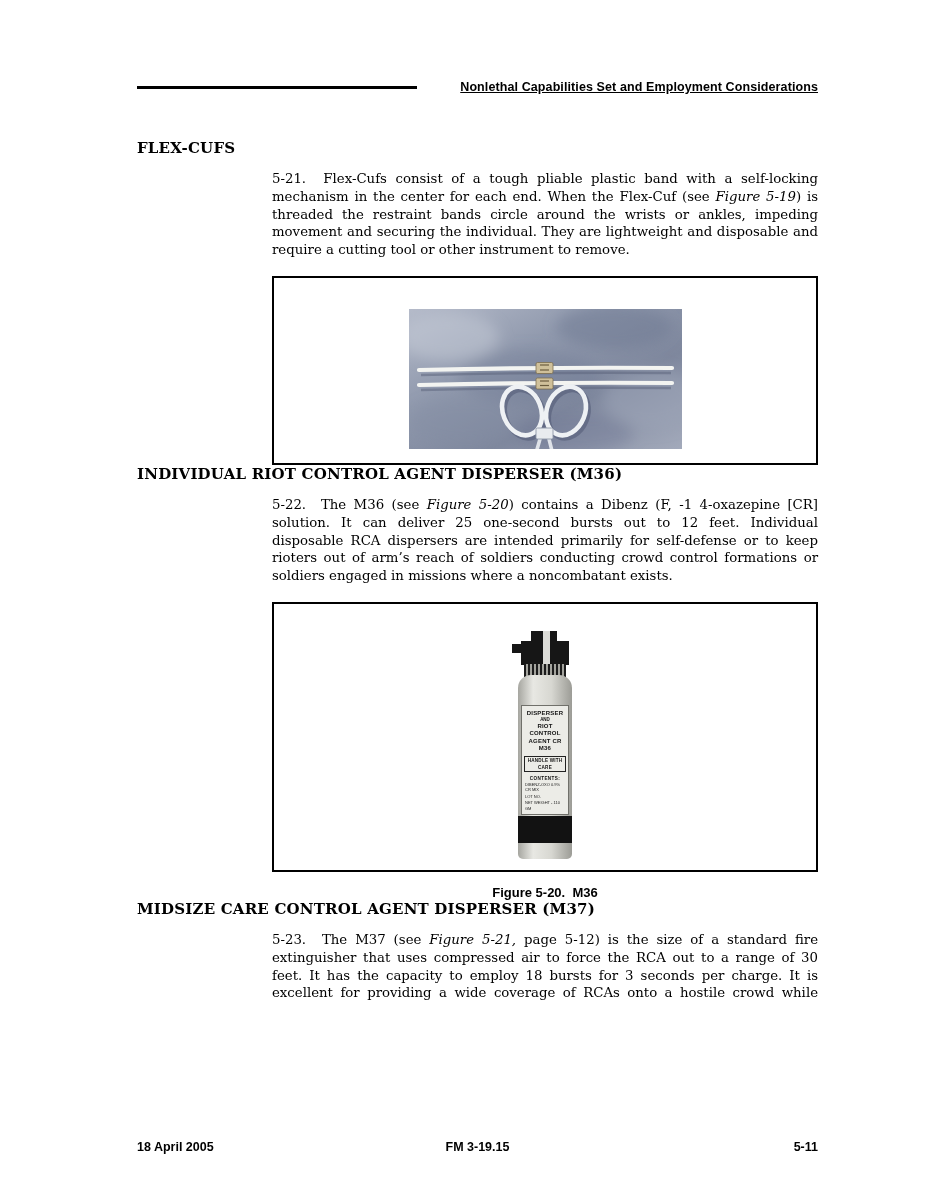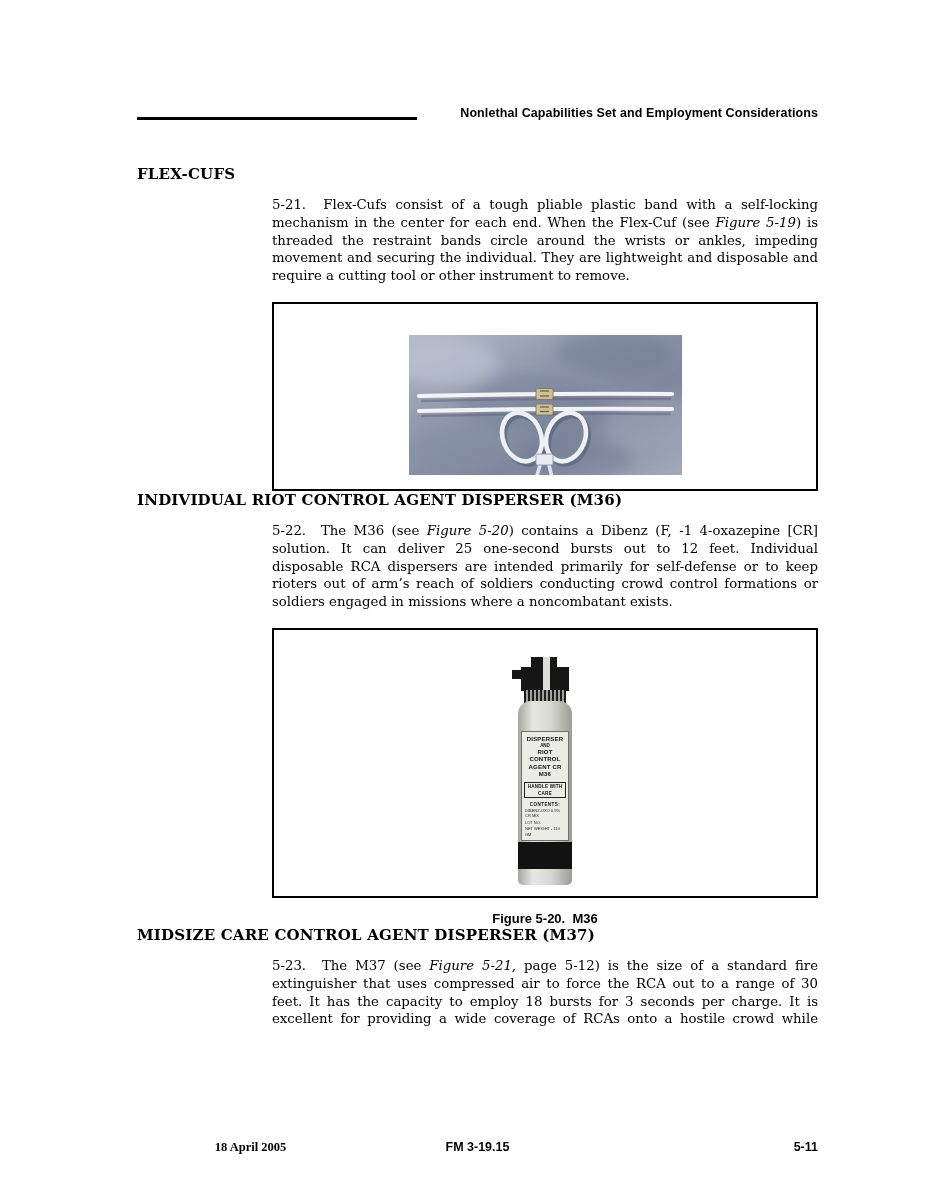--- a/index.html
+++ b/index.html
@@ -12,23 +12,24 @@
     color: #000;
   }
   .content {
     position: absolute;
     left: 137px;
     top: 0;
     width: 681px;
   }
   
   .header {
-    margin-top: 106px;
+    margin-top: 80px;
     display: flex;
-    align-items: flex-end;
+    align-items: center;
+    text-decoration: underline;
   }
   .header-rule {
     width: 280px;
     height: 3px;
     background: #000;
     margin-right: 14px;
     flex: 0 0 auto;
   }
   .header-title {
     flex: 1;
@@ -107,21 +108,21 @@
   .lbl-fine { font-size:4px; line-height:5.5px; color:#222; text-align:left; padding:1px 3px 0; }
   
   .footer {
     position: absolute;
     left: 137px;
     right: 108px;
     top: 1140px;
     display: flex;
     font: bold 12.5px "Liberation Sans", sans-serif;
   }
-  .footer .f-left   { flex: 1; text-align: center; font-family: Liberation Serif, serif; }
+  .footer .f-left   { flex: 1; text-align: left; }
   .footer .f-center { flex: 1; text-align: center; }
   .footer .f-right  { flex: 1; text-align: right; }
 </style>
 </head>
 <body>
 
 <div class="page">
   <div class="content">
 
     <div class="header">

